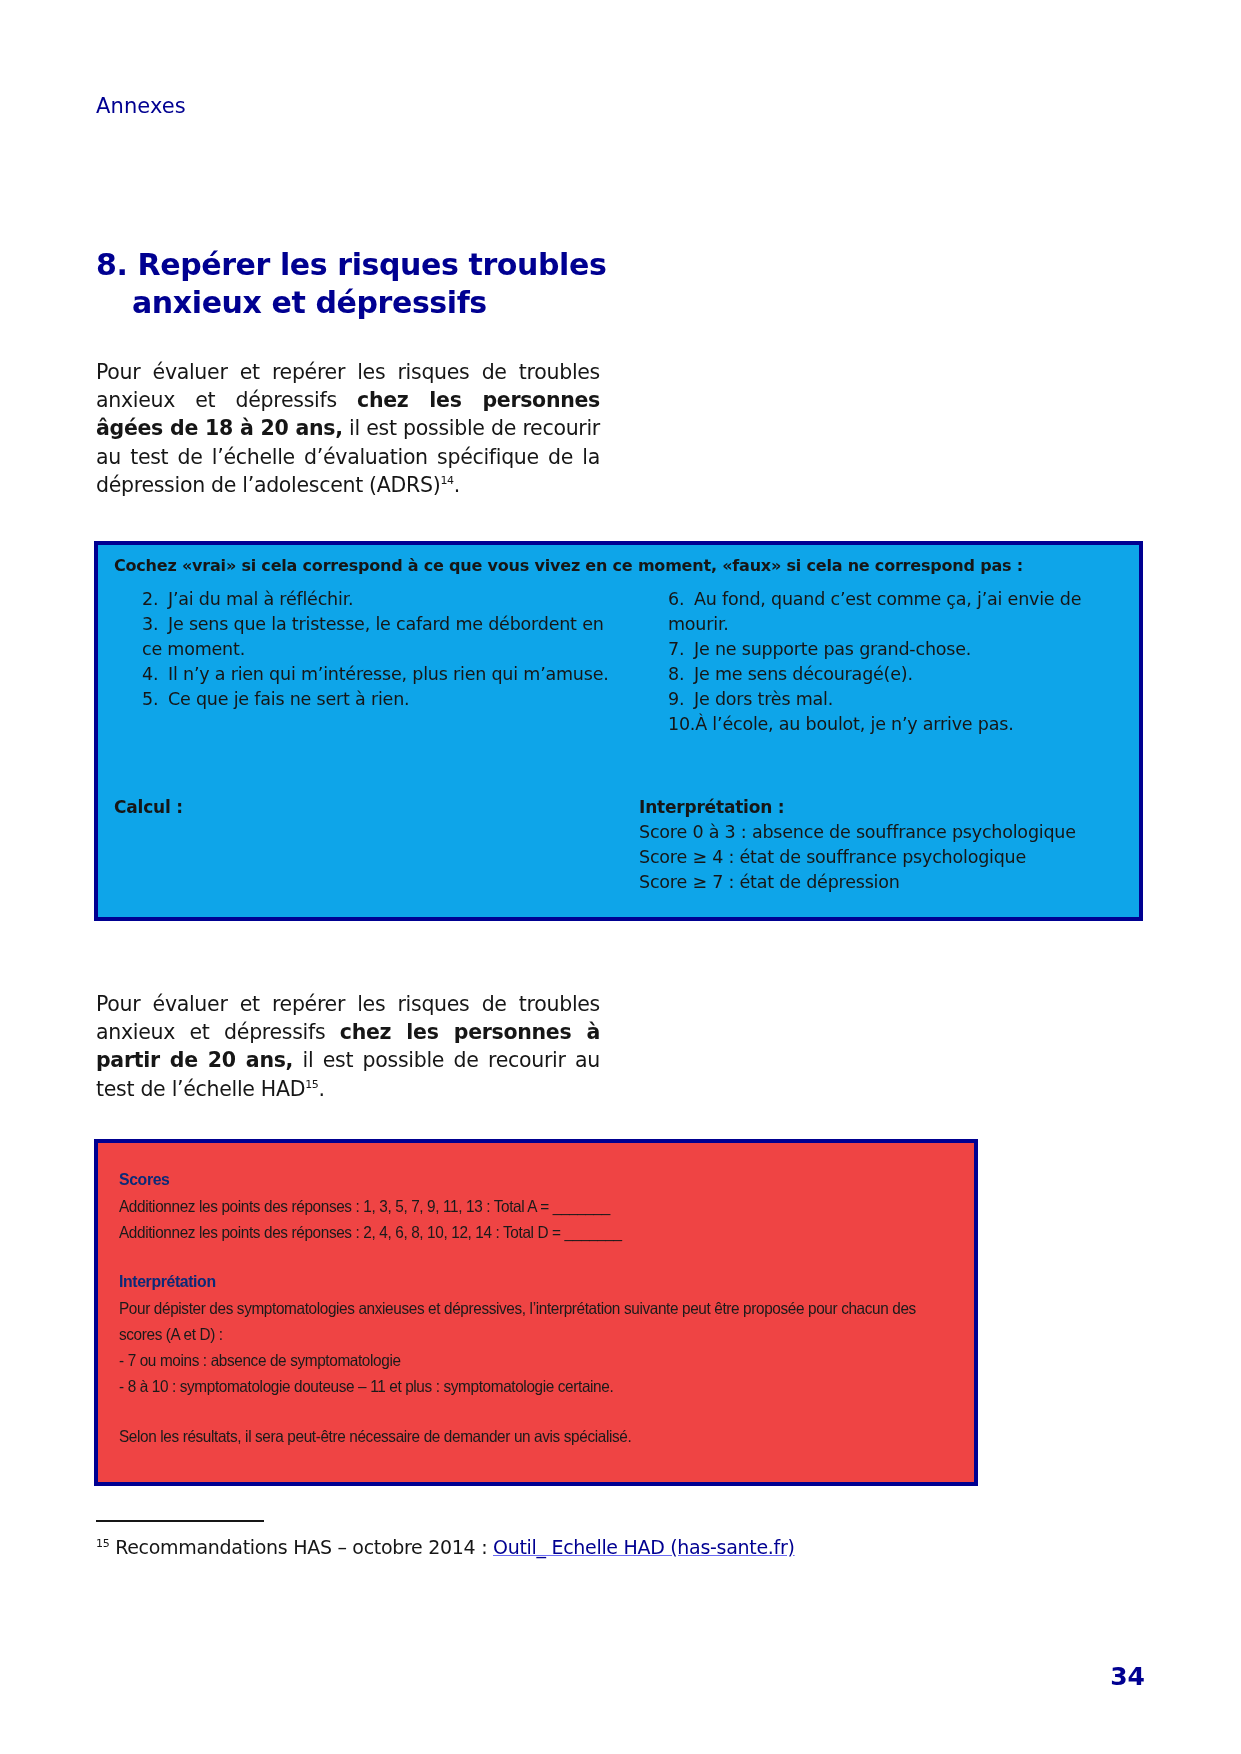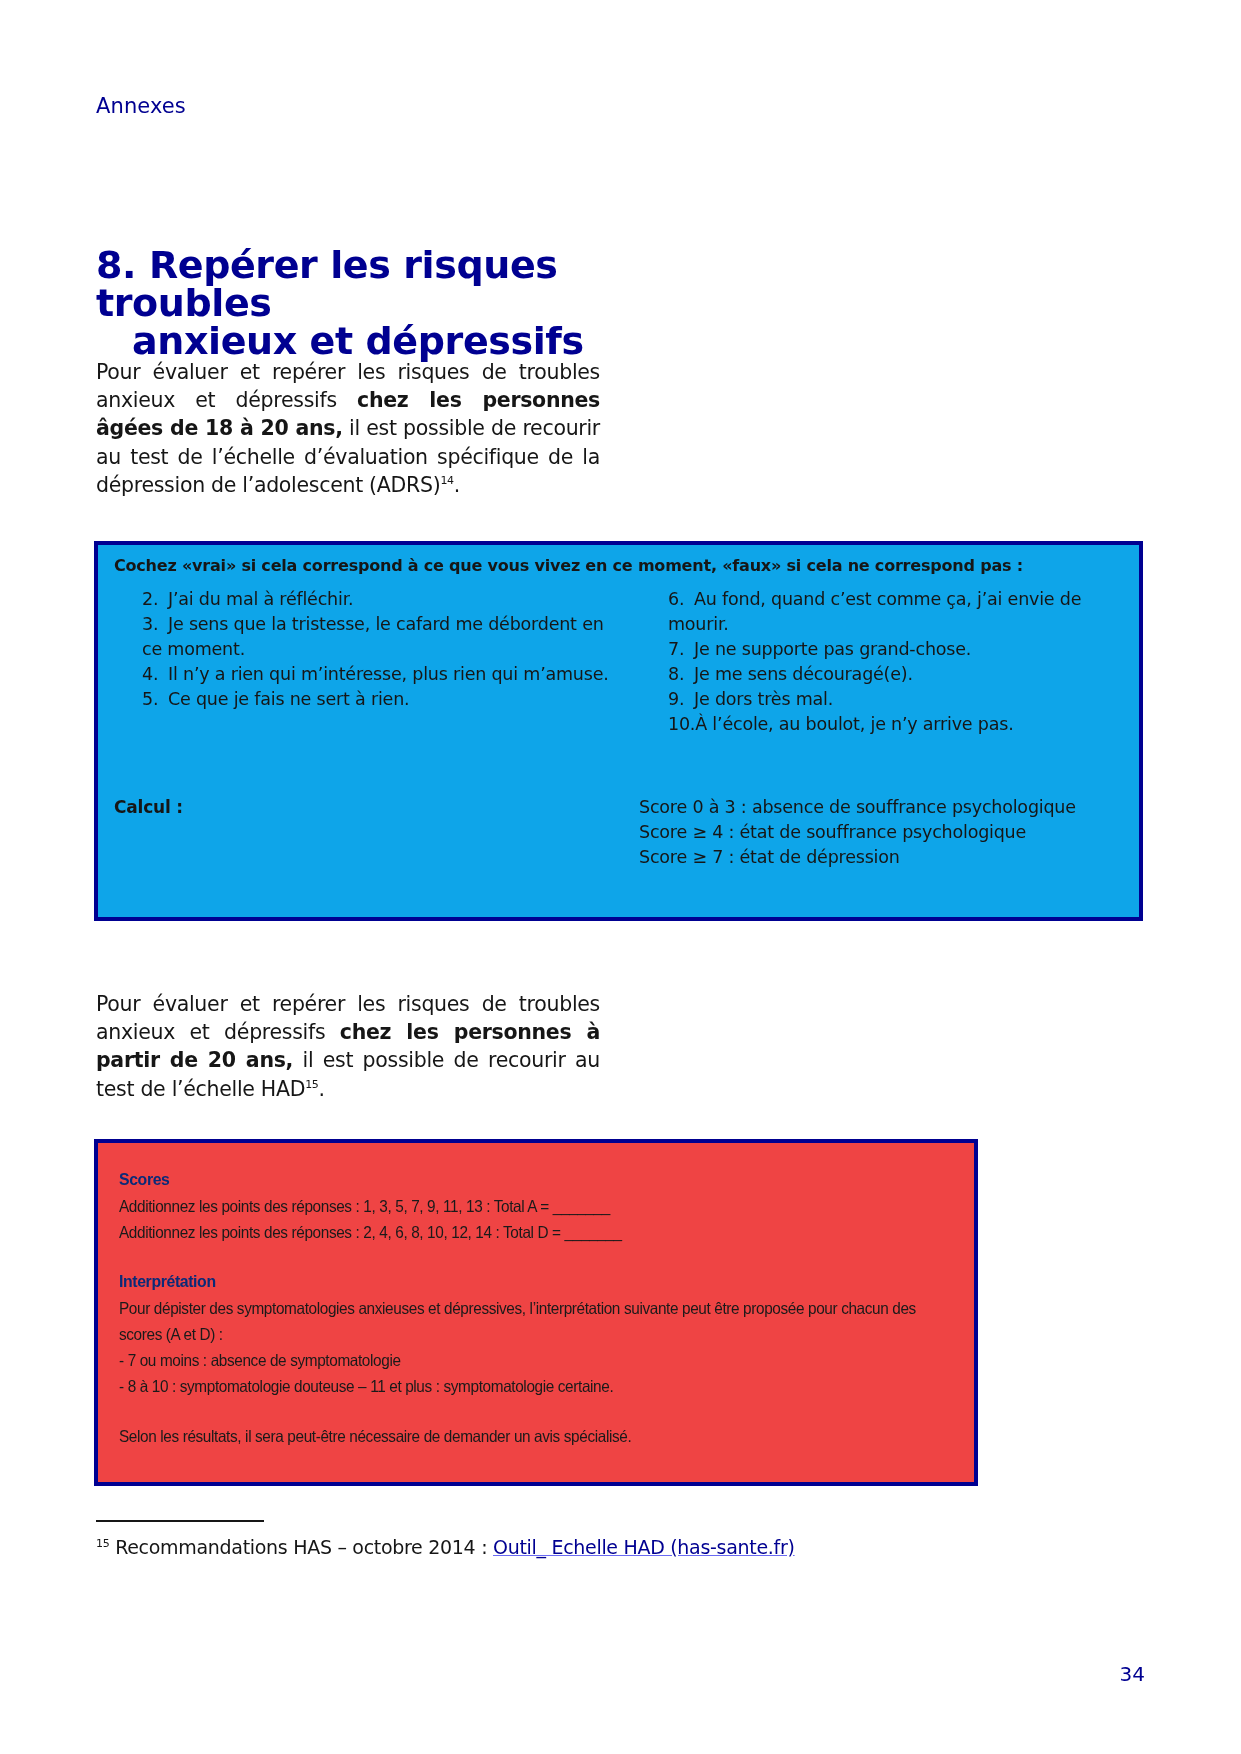--- a/index.html
+++ b/index.html
@@ -17,21 +17,21 @@
     .running-head {
       left: 96px; top: 94px;
       font-size: 21px;
       color: #000091;
       letter-spacing: 0.1px;
     }
 
     .section-title {
       left: 96px; top: 246px;
       width: 560px;
-      font-size: 38px;
+      font-size: 30px;
       font-weight: bold;
       color: #000091;
       line-height: 38px;
       letter-spacing: -0.4px;
     }
     .section-title .line2 { display: block; padding-left: 36px; }
 
     .intro {
       left: 96px;
       width: 504px;
@@ -125,22 +125,22 @@
     .fn { display: block; }
     .fn sup { font-size: 11px; vertical-align: super; line-height: 0; }
     .fn a {
       color: #000091;
       text-decoration: underline;
       text-decoration-color: #6a6af4;
     }
 
     .page-number {
       right: 96px; top: 1662px;
-      font-size: 20px;
-      font-weight: normal;
+      font-size: 25px;
+      font-weight: bold;
       color: #000091;
     }
   </style>
 </head>
 <body>
 
 <div class="abs running-head">Annexes</div>
 
 <h1 class="abs section-title" style="margin:0;">
   <span>8.</span>
@@ -168,20 +168,21 @@
     <span class="adrs-item"><span class="num">8.</span><span>Je me sens découragé(e).</span></span>
     <span class="adrs-item"><span class="num">9.</span><span>Je dors très mal.</span></span>
     <span class="adrs-item"><span class="num">10.</span><span>À l’école, au boulot, je n’y arrive pas.</span></span>
   </div>
 
   <div class="abs adrs-sub adrs-calc">
     <span class="sub-head">Calcul :</span>
   </div>
 
   <div class="abs adrs-sub adrs-interp">
+    <span class="sub-head">Interprétation :</span>
     <span style="display:block">Score 0 à 3 : absence de souffrance psychologique</span>
     <span style="display:block">Score ≥ 4 : état de souffrance psychologique</span>
     <span style="display:block">Score ≥ 7 : état de dépression</span>
   </div>
 </div>
 
 <p class="abs intro intro-2" style="margin:0;">
   <span>Pour évaluer et repérer les risques de troubles anxieux et dépressifs </span><b>chez les personnes à partir de 20 ans,</b><span> il est possible de recourir au test de l’échelle HAD</span><sup>15</sup><span>.</span>
 </p>
 

